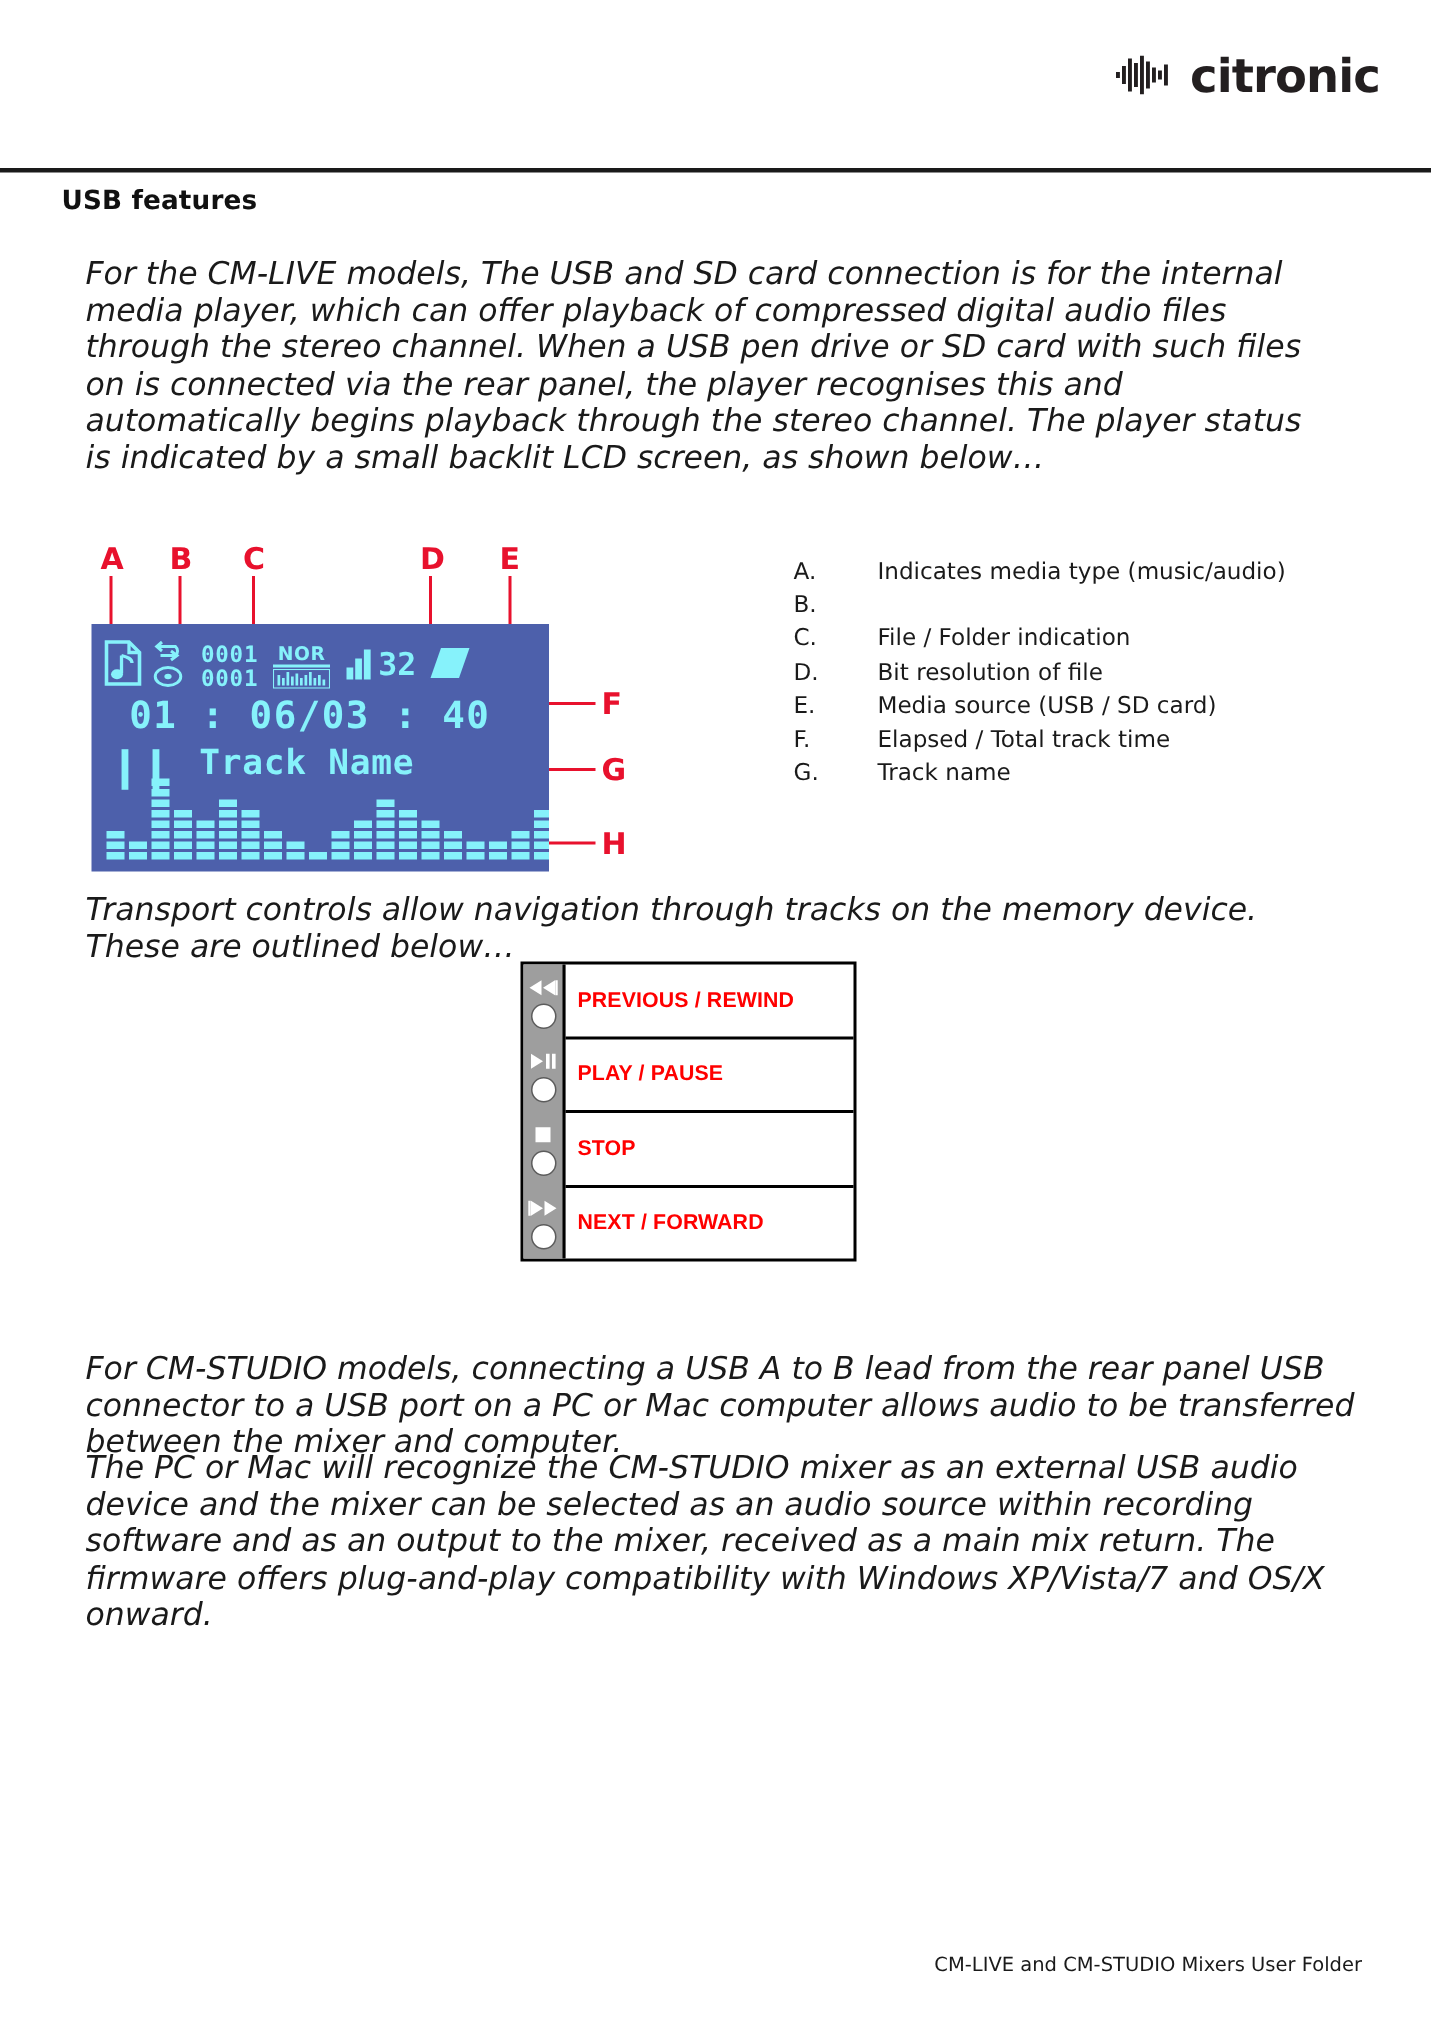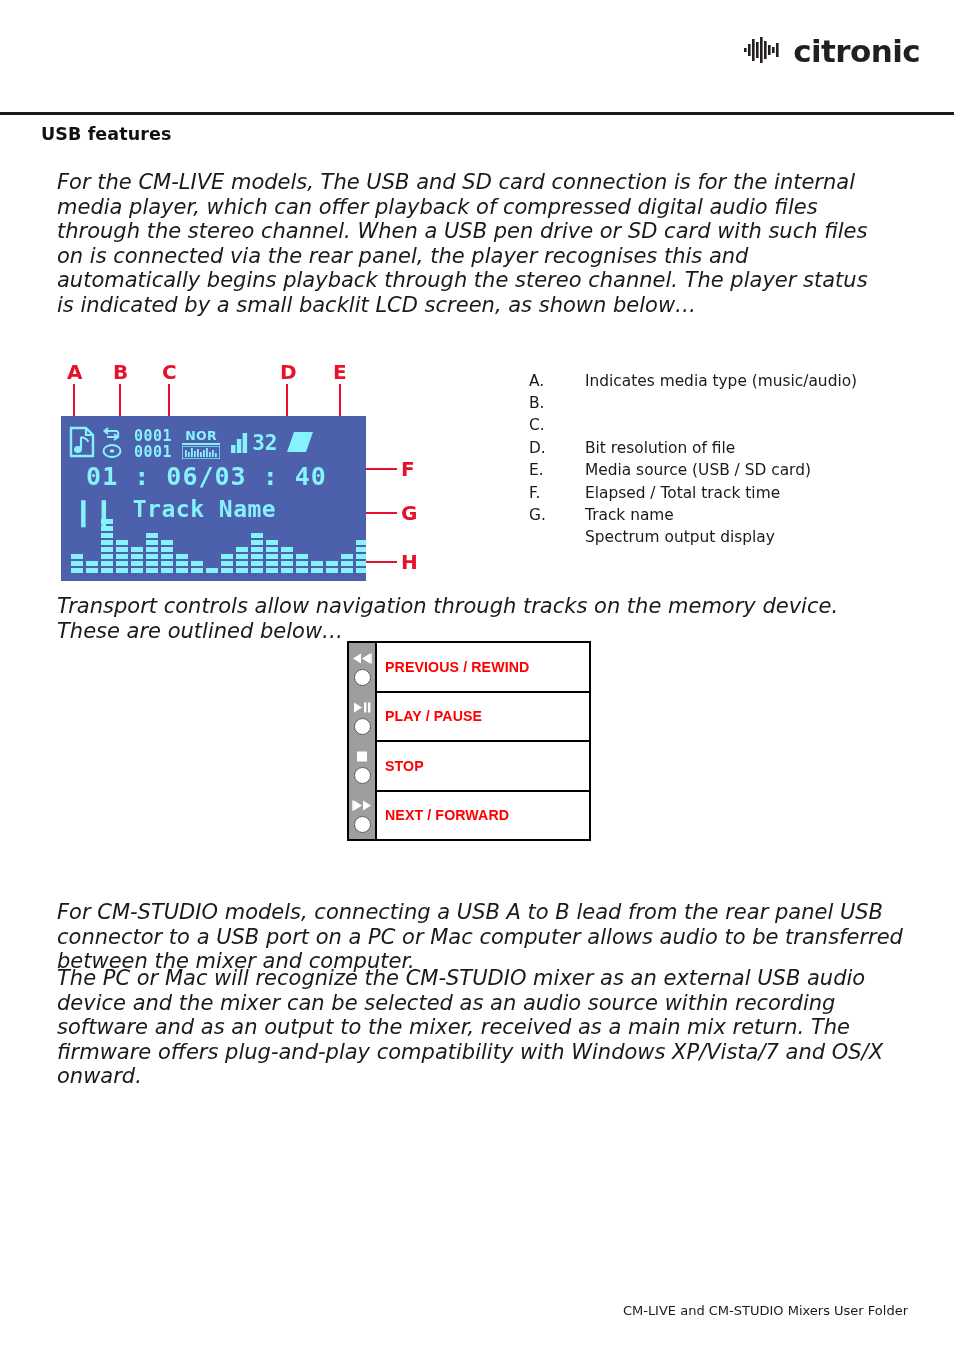--- a/index.html
+++ b/index.html
@@ -224,21 +224,21 @@
     color: #1a1a1a;
   }
   .legend-key { width: 56px; flex: 0 0 56px; }
   .legend-val { flex: 1; }
 
   
   .transport {
     position: absolute;
     left: 347px;
     top: 641px;
-    width: 244px;
+    width: 224px;
     height: 200px;
     display: flex;
     border: 2px solid #000;
     background: #fff;
   }
   .transport-icons {
     width: 28px;
     flex: 0 0 28px;
     background: #9e9e9e;
     border-right: 2px solid #000;
@@ -559,40 +559,37 @@
     <div class="legend">
       <div class="legend-row">
         <span class="legend-key">A.</span>
         <span class="legend-val">Indicates media type (music/audio)</span>
       </div>
       <div class="legend-row">
         <span class="legend-key">B.</span>
       </div>
       <div class="legend-row">
         <span class="legend-key">C.</span>
+        <span class="legend-val">File / Folder indication</span>
       </div>
       <div class="legend-row">
         <span class="legend-key">D.</span>
         <span class="legend-val">Bit resolution of file</span>
       </div>
       <div class="legend-row">
         <span class="legend-key">E.</span>
         <span class="legend-val">Media source (USB / SD card)</span>
       </div>
       <div class="legend-row">
         <span class="legend-key">F.</span>
         <span class="legend-val">Elapsed / Total track time</span>
       </div>
       <div class="legend-row">
         <span class="legend-key">G.</span>
         <span class="legend-val">Track name</span>
-      </div>
-      <div class="legend-row">
-        <span class="legend-key"></span>
-        <span class="legend-val">Spectrum output display</span>
       </div>
     </div>
   </div>
 </div>
 
 <p class="body-text para-mid">Transport controls allow navigation through tracks on the memory device. These are outlined below…</p>
 
 <div class="transport">
   <div class="transport-icons">
 

